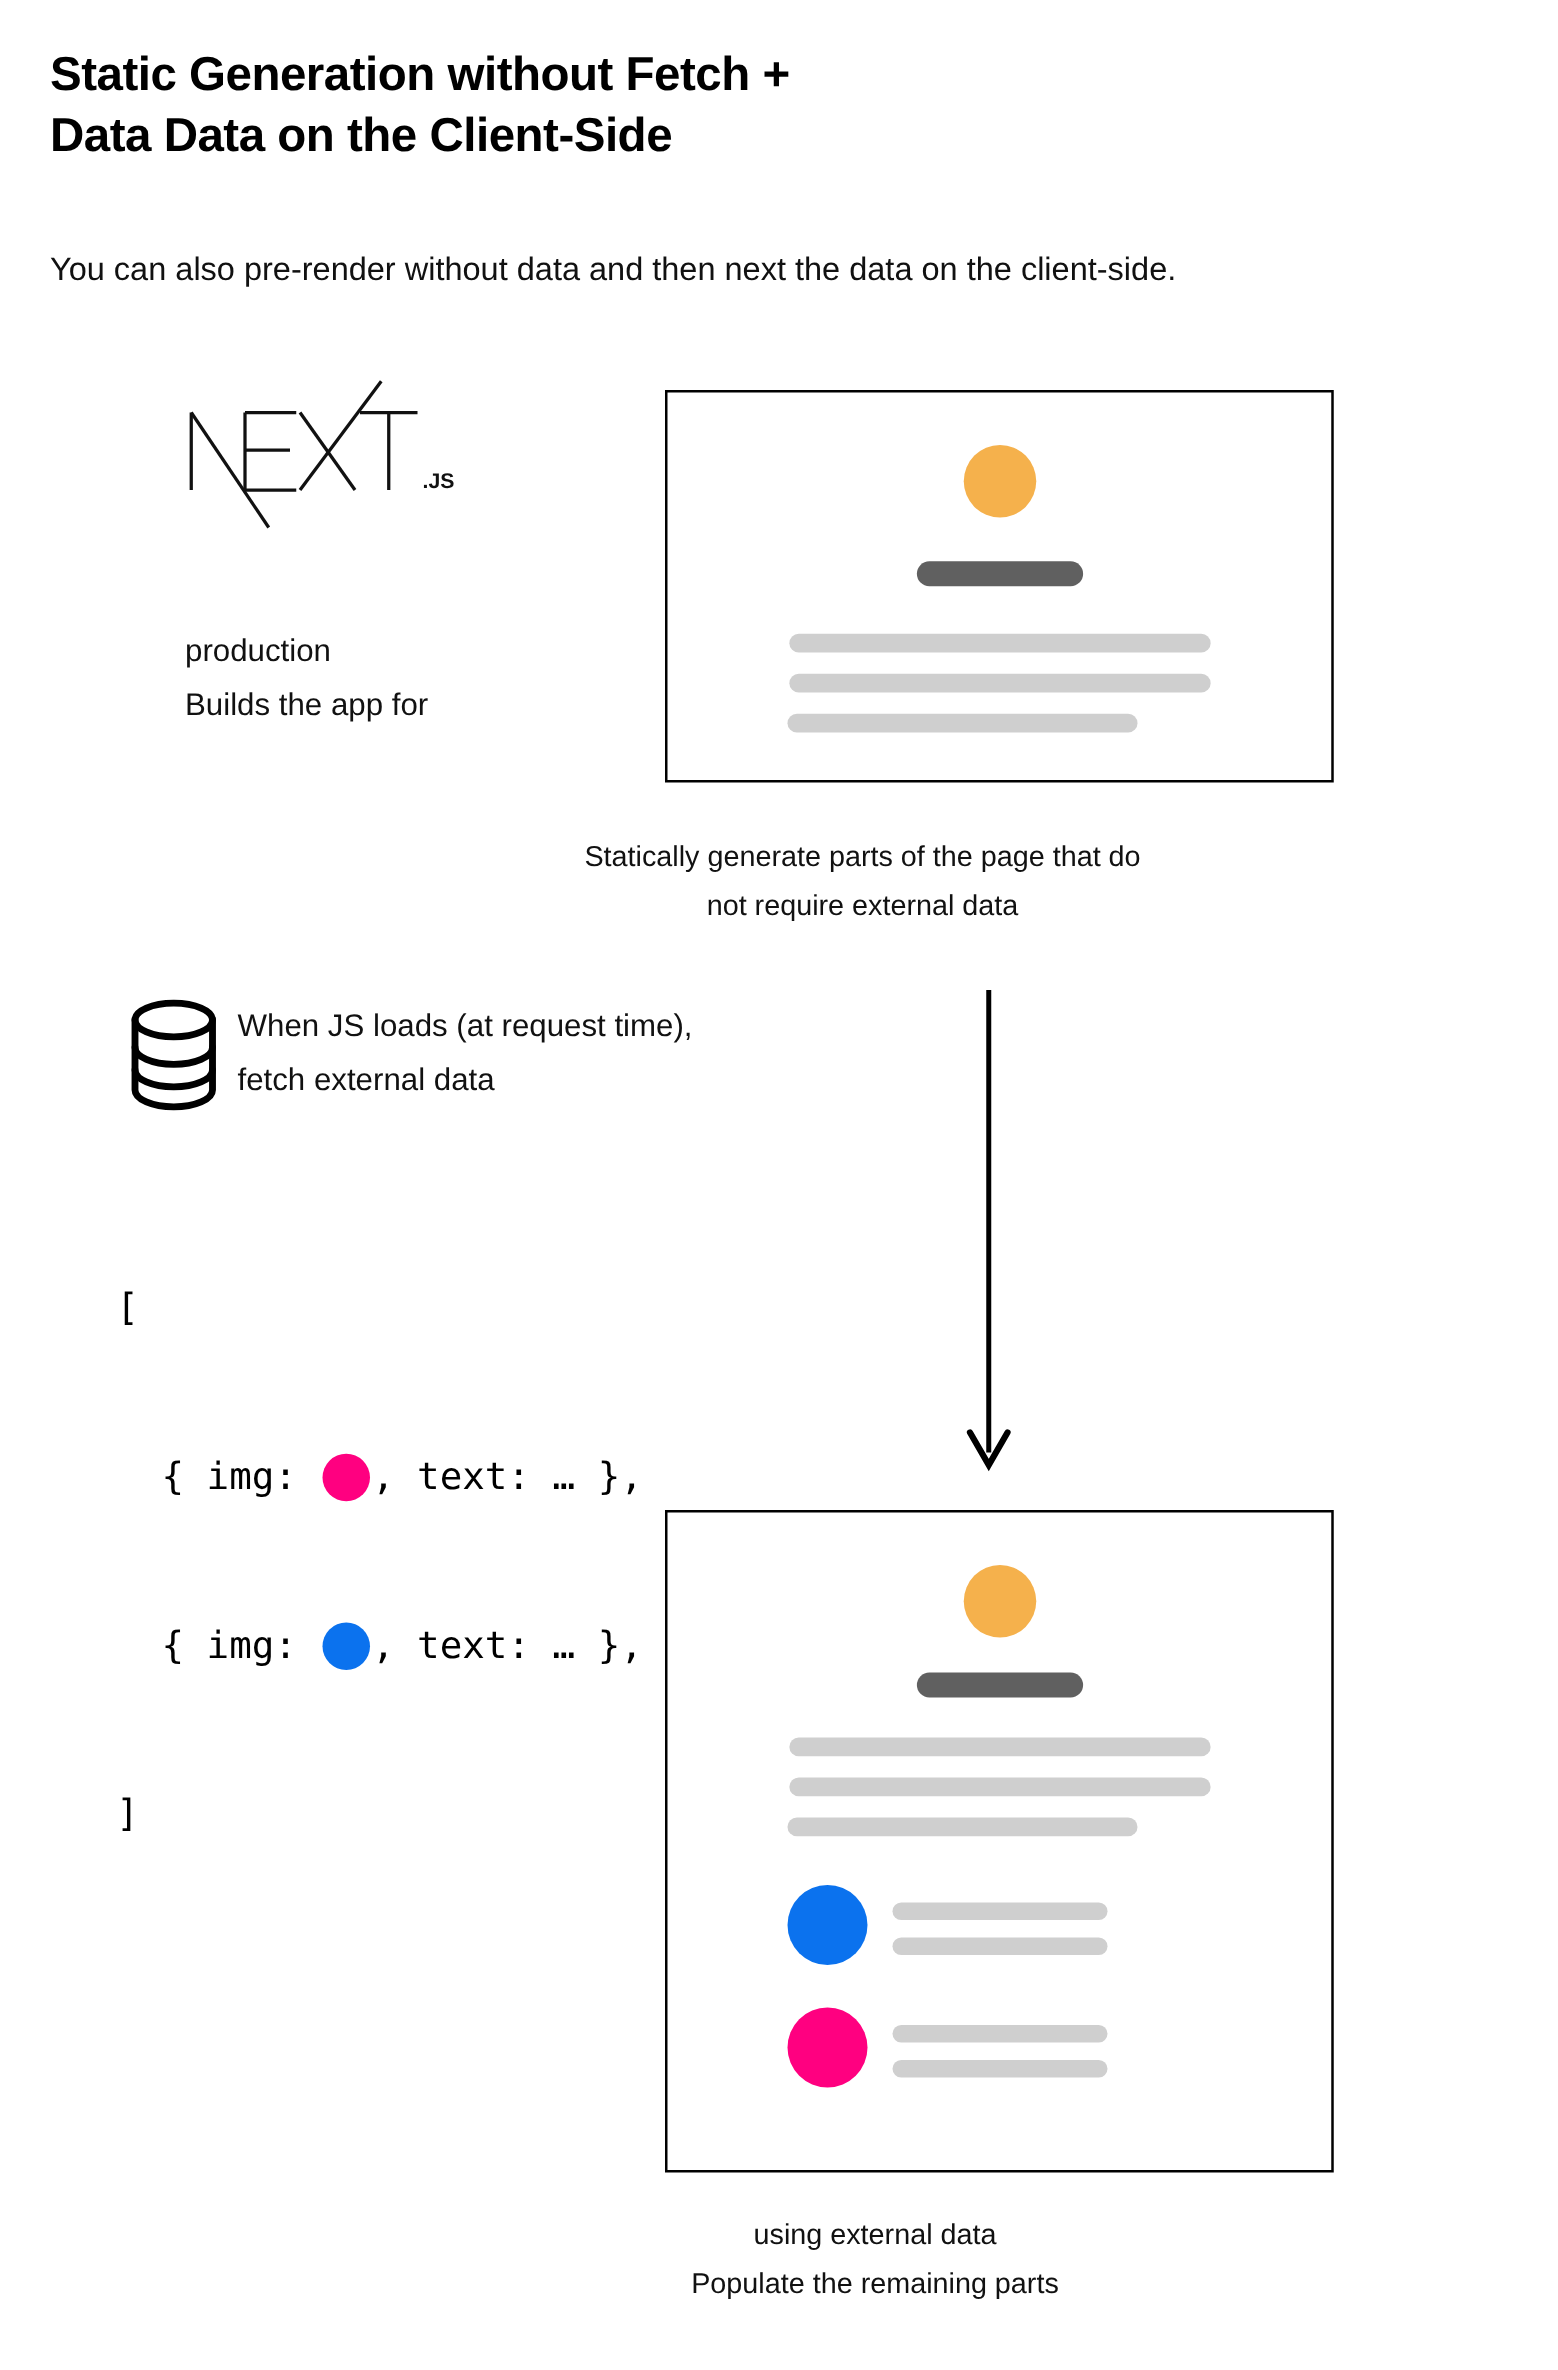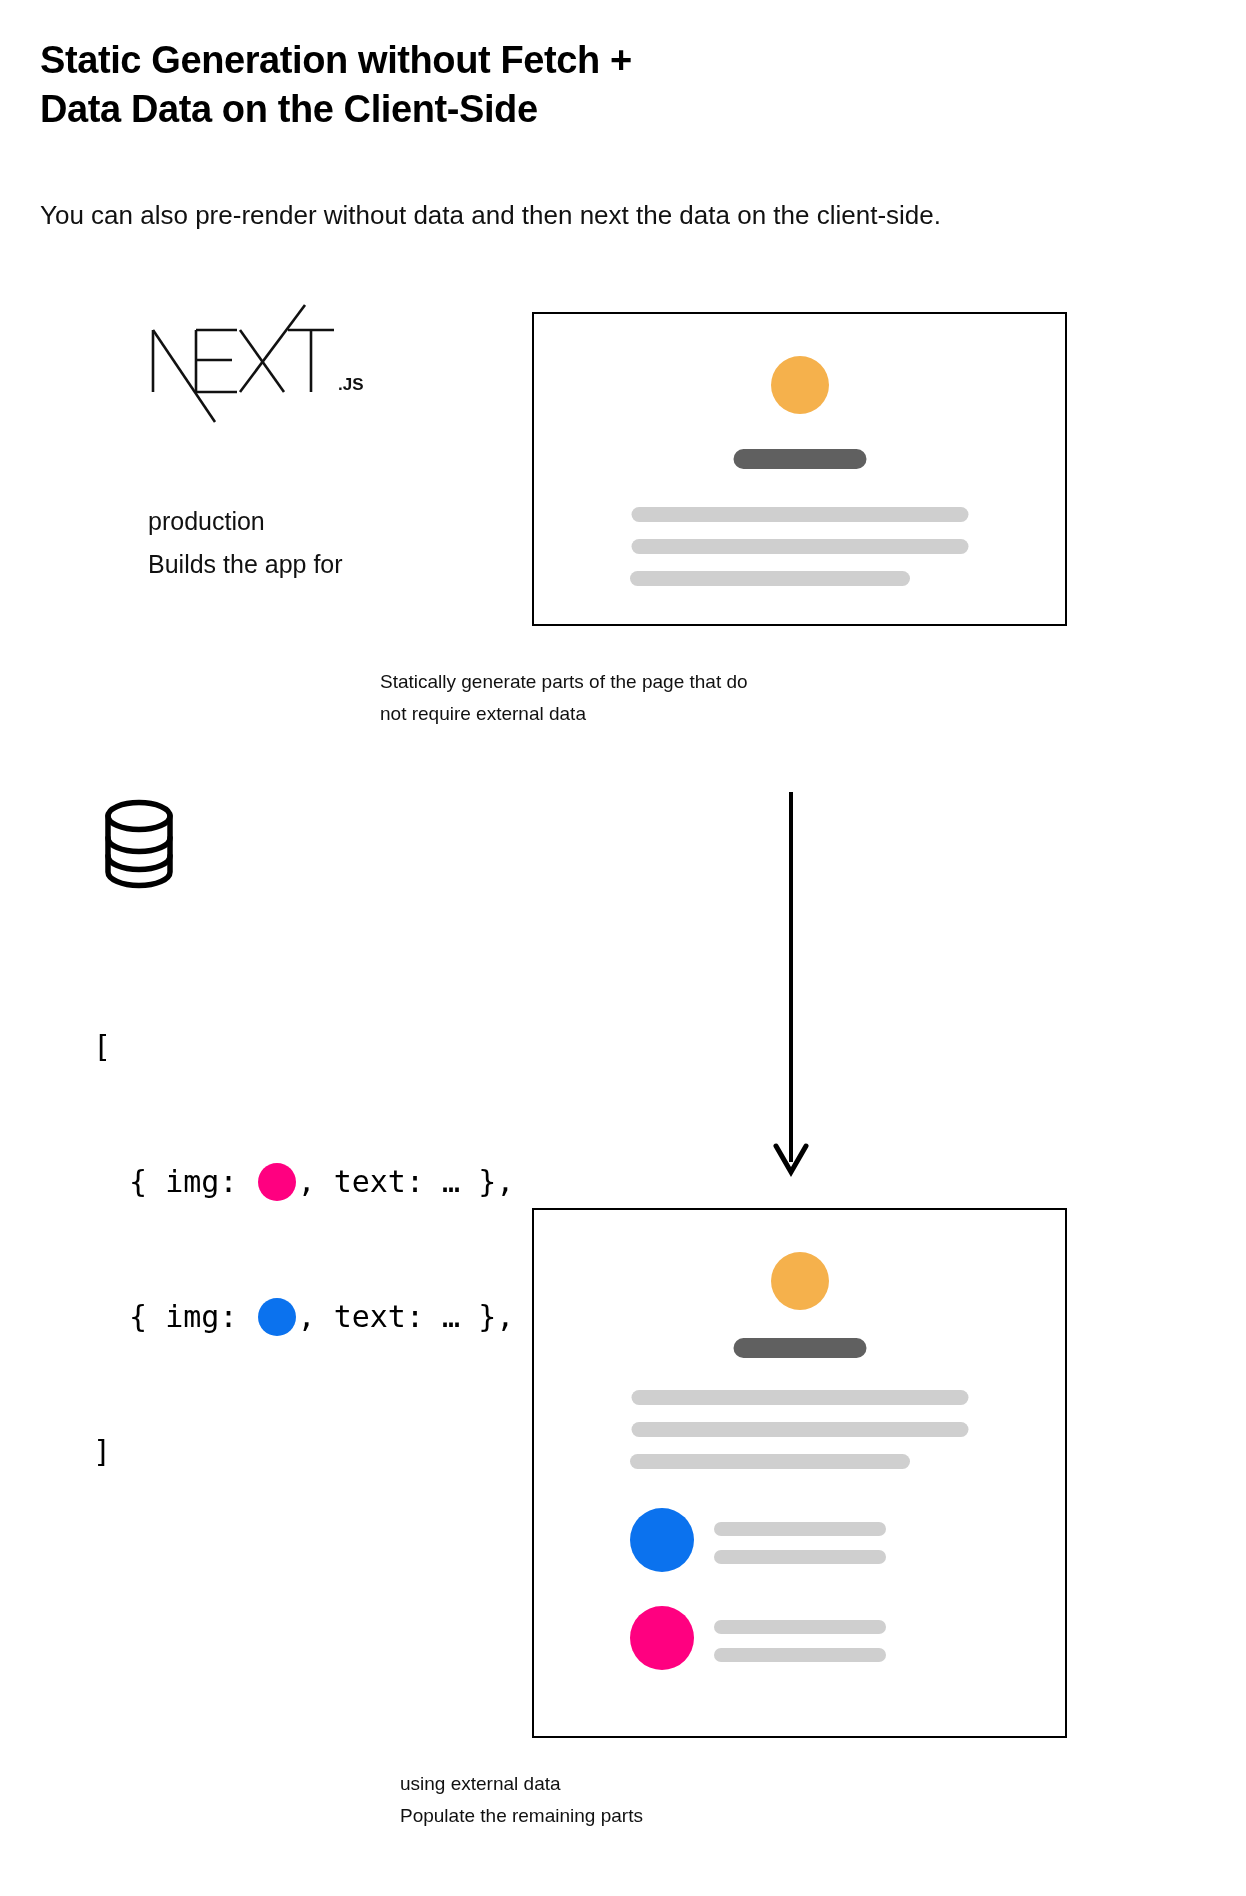--- a/index.html
+++ b/index.html
@@ -129,22 +129,22 @@
   .list-item .li-line {
     position: absolute; left: 84px;
     height: 14px; border-radius: 999px; background: #cfcfcf;
   }
   .list-item .li-line.a { top: 14px;  width: 172px; }
   .list-item .li-line.b { top: 42px;  width: 172px; }
 
   
   .caption {
     position: absolute;
-    text-align: left;
-    font-size: 19px;
+    text-align: center;
+    font-size: 23px;
     line-height: 1.70;
     color: #111;
   }
   #caption-static   { left: 380px; top: 666px;  width: 620px; }
   #caption-populate { left: 400px; top: 1768px; width: 600px; }
 
   
   .db-icon {
     position: absolute;
     left: 103px;
@@ -250,20 +250,24 @@
     <svg width="72" height="92" viewBox="0 0 72 92" xmlns="http://www.w3.org/2000/svg" aria-hidden="true">
       <g fill="none" stroke="#000" stroke-width="5.5" stroke-linecap="round">
         <ellipse cx="36" cy="18" rx="31" ry="13.5"></ellipse>
         <path d="M5 18 V74 A31 13.5 0 0 0 67 74 V18"></path>
         <path d="M5 40 A31 13.5 0 0 0 67 40"></path>
         <path d="M5 58 A31 13.5 0 0 0 67 58"></path>
       </g>
     </svg>
   </div>
 
+  <div class="fetch-note">
+    <div>When JS loads (at request time),</div>
+    <div>fetch external data</div>
+  </div>
 
   <div class="codeblock">
     <div class="codeline">
       <span>[</span>
     </div>
     <div class="codeline">
       <span>  { img: </span>
       <span class="code-dot" id="code-dot-1" style="background: rgb(255, 0, 128);"></span>
       <span>, text: … },</span>
     </div>

